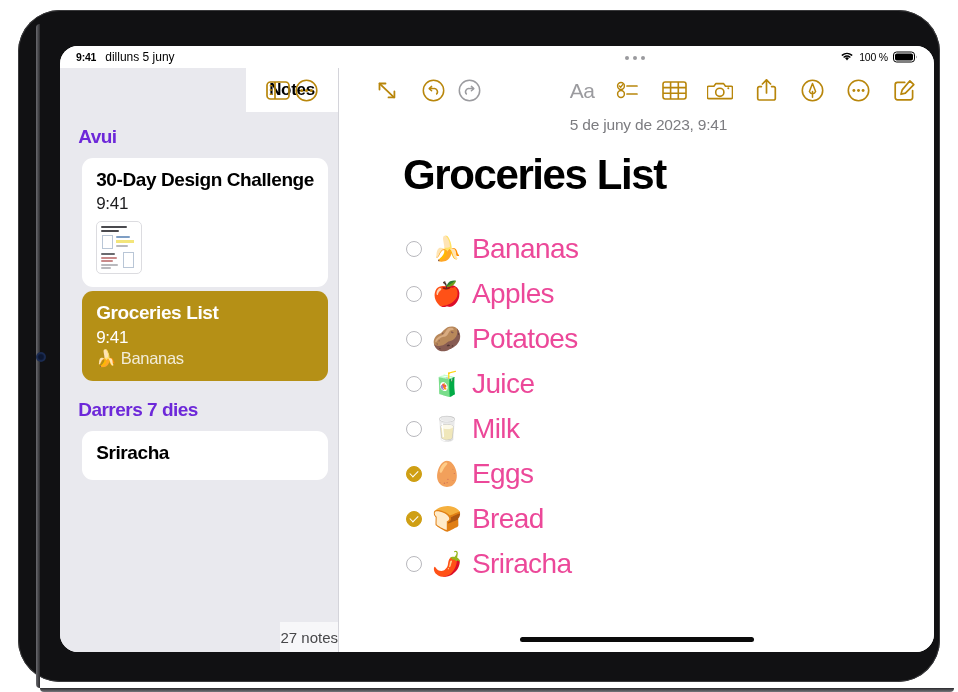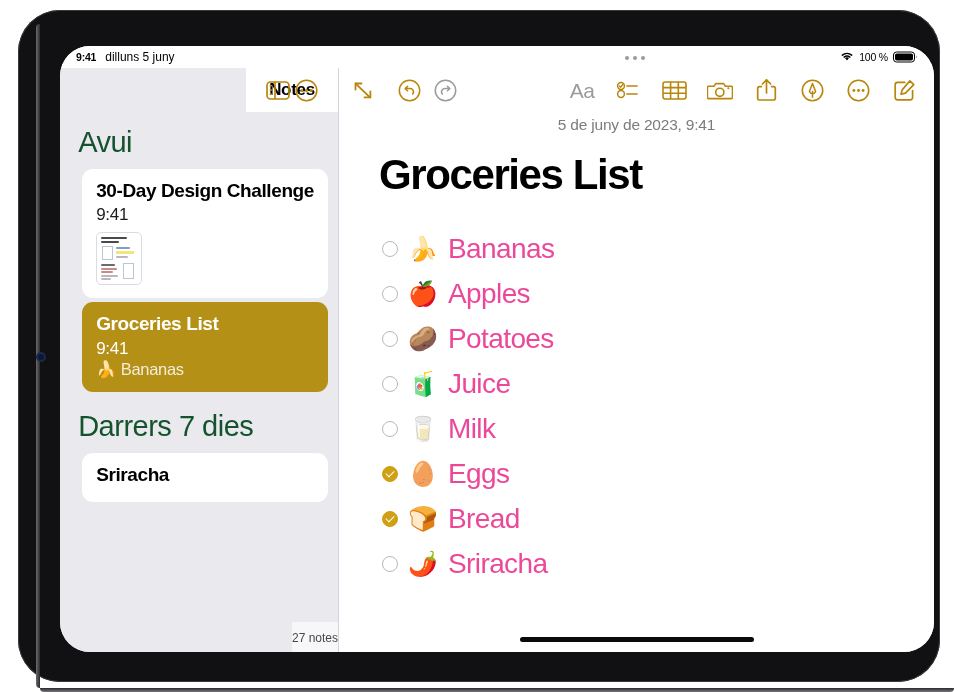--- a/index.html
+++ b/index.html
@@ -37,21 +37,21 @@
     background: #0d1730;
     box-shadow: 0 0 0 1px #1b2a4d, inset 0 0 2px #33508f;
   }
 
   
   .screen {
     position: absolute;
     left: 42px; top: 36px;
     width: 874px; height: 606px;
     background: #ffffff;
-    border-radius: 30px;
+    border-radius: 18px;
     overflow: hidden;
   }
 
   
   .status-bar {
     position: absolute; left: 0; top: 0;
     width: 874px; height: 22px;
     display: flex; align-items: center;
     padding: 0 16px;
     font-size: 10.5px; color: #000;
@@ -116,21 +116,21 @@
     cursor: pointer;
   }
   .nav-btn.right { margin-left: auto; }
 
   .sidebar-scroll {
     flex: 1 1 auto; overflow: hidden;
     padding: 0 10px;
     position: relative;
   }
   .section-header {
-    font-size: 29px; font-weight: 400; color: #14532d;
+    font-size: 19px; font-weight: 700; color: #6d28d9;
     letter-spacing: -0.5px;
     padding: 14px 4px 10px 4px;
   }
   .note-card {
     background: #ffffff;
     border-radius: 11px;
     padding: 11px 14px 13px 14px;
     margin-bottom: 4px;
     margin-left: 8px;
   }
@@ -163,30 +163,30 @@
   .thumb-box { position: absolute; border: 1px solid #b9c6d6; }
   .thumb-hl { position: absolute; background: #f3e57a; }
   .thumb-blue { position: absolute; background: #7e9ec4; border-radius: 1px; }
   .thumb-red { position: absolute; background: #c98a8a; border-radius: 1px; }
 
   .sidebar-footer {
     flex: 0 0 auto;
     height: 30px;
     background: #f7f7f9;
     display: flex; align-items: center; justify-content: center;
-    font-size: 12px; color: #48484a; font-weight: 400;
+    font-size: 15px; color: #48484a; font-weight: 400;
     border-top: 1px solid transparent;
   }
 
   
   .detail {
     flex: 1 1 auto; height: 584px;
     background: #ffffff;
     position: relative;
-    display: flex; flex-direction: column;
+    display: flex; flex-direction: column; padding-left: 24px;
   }
   .detail-toolbar {
     height: 44px;
     display: flex; align-items: center;
     padding: 0 12px 0 6px;
     flex: 0 0 auto;
   }
   .tb-btn {
     width: 36px; height: 30px;
     display: flex; align-items: center; justify-content: center;

